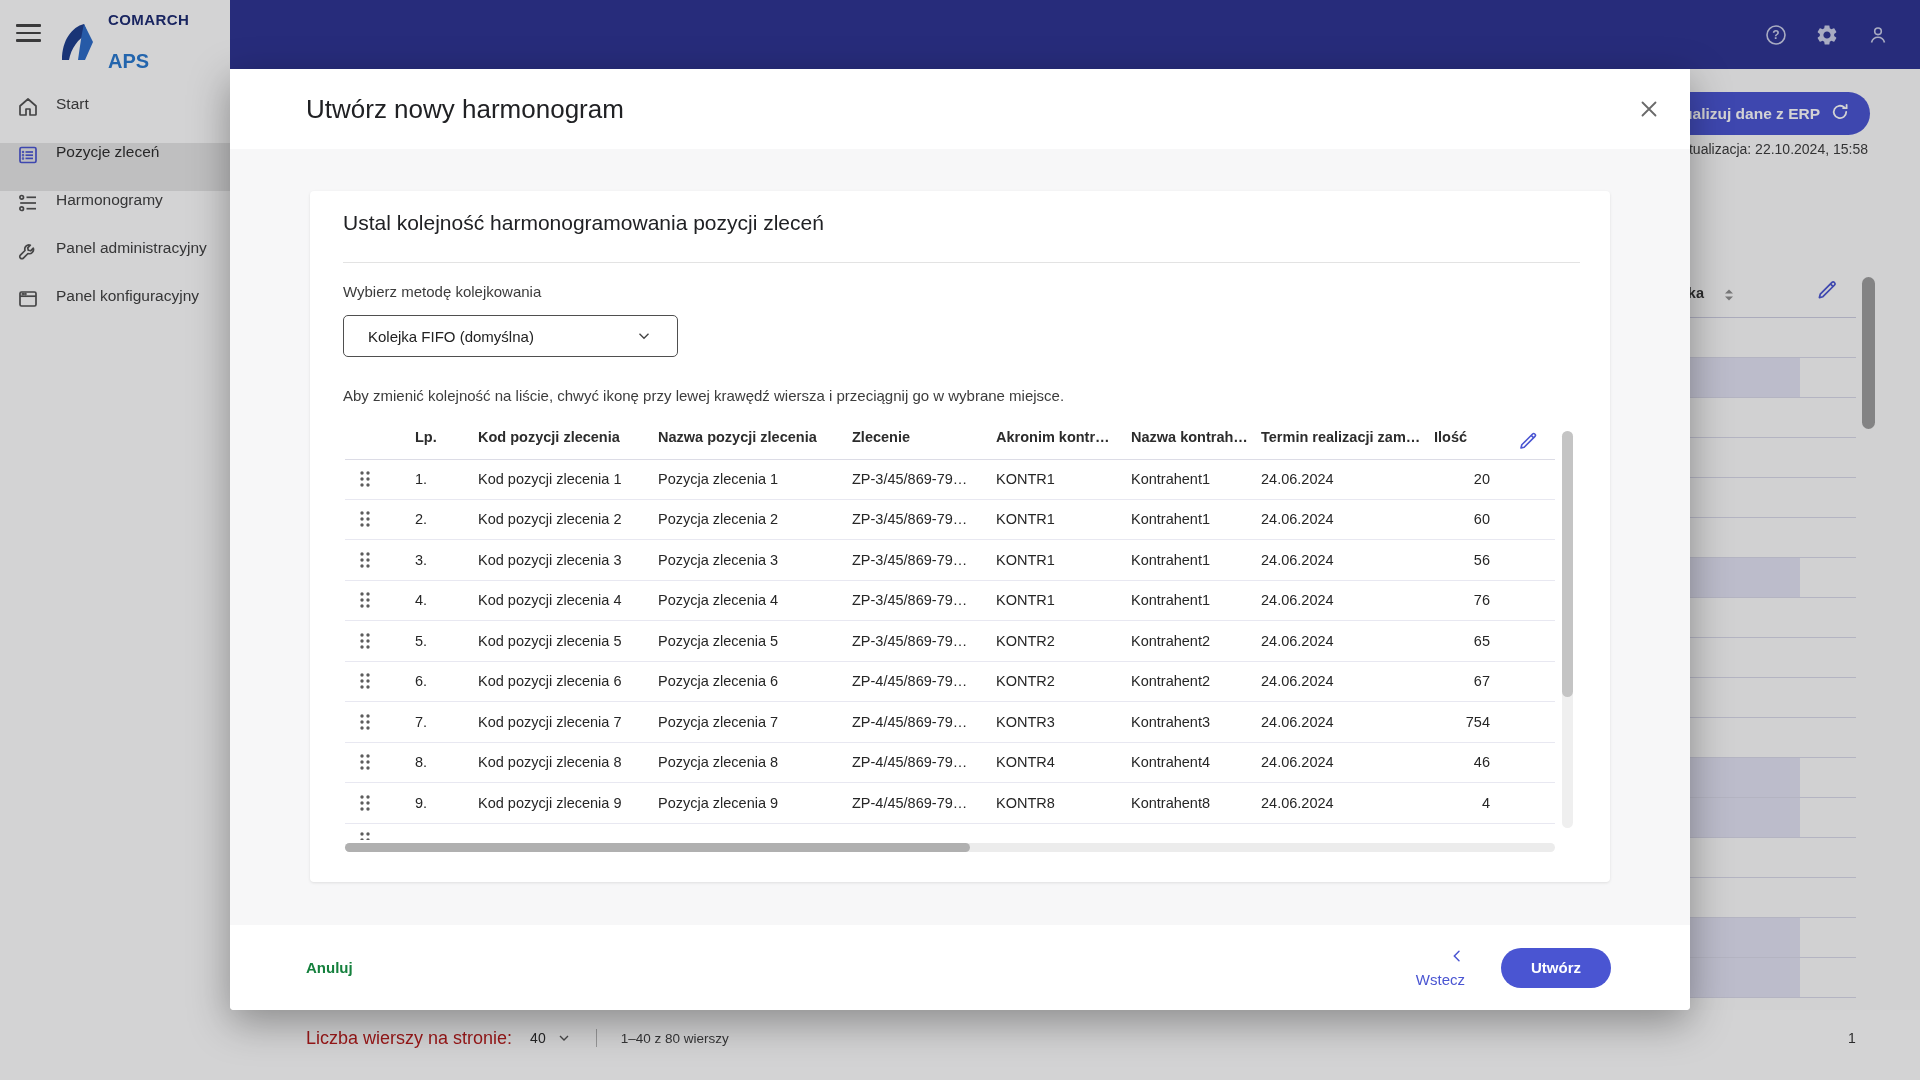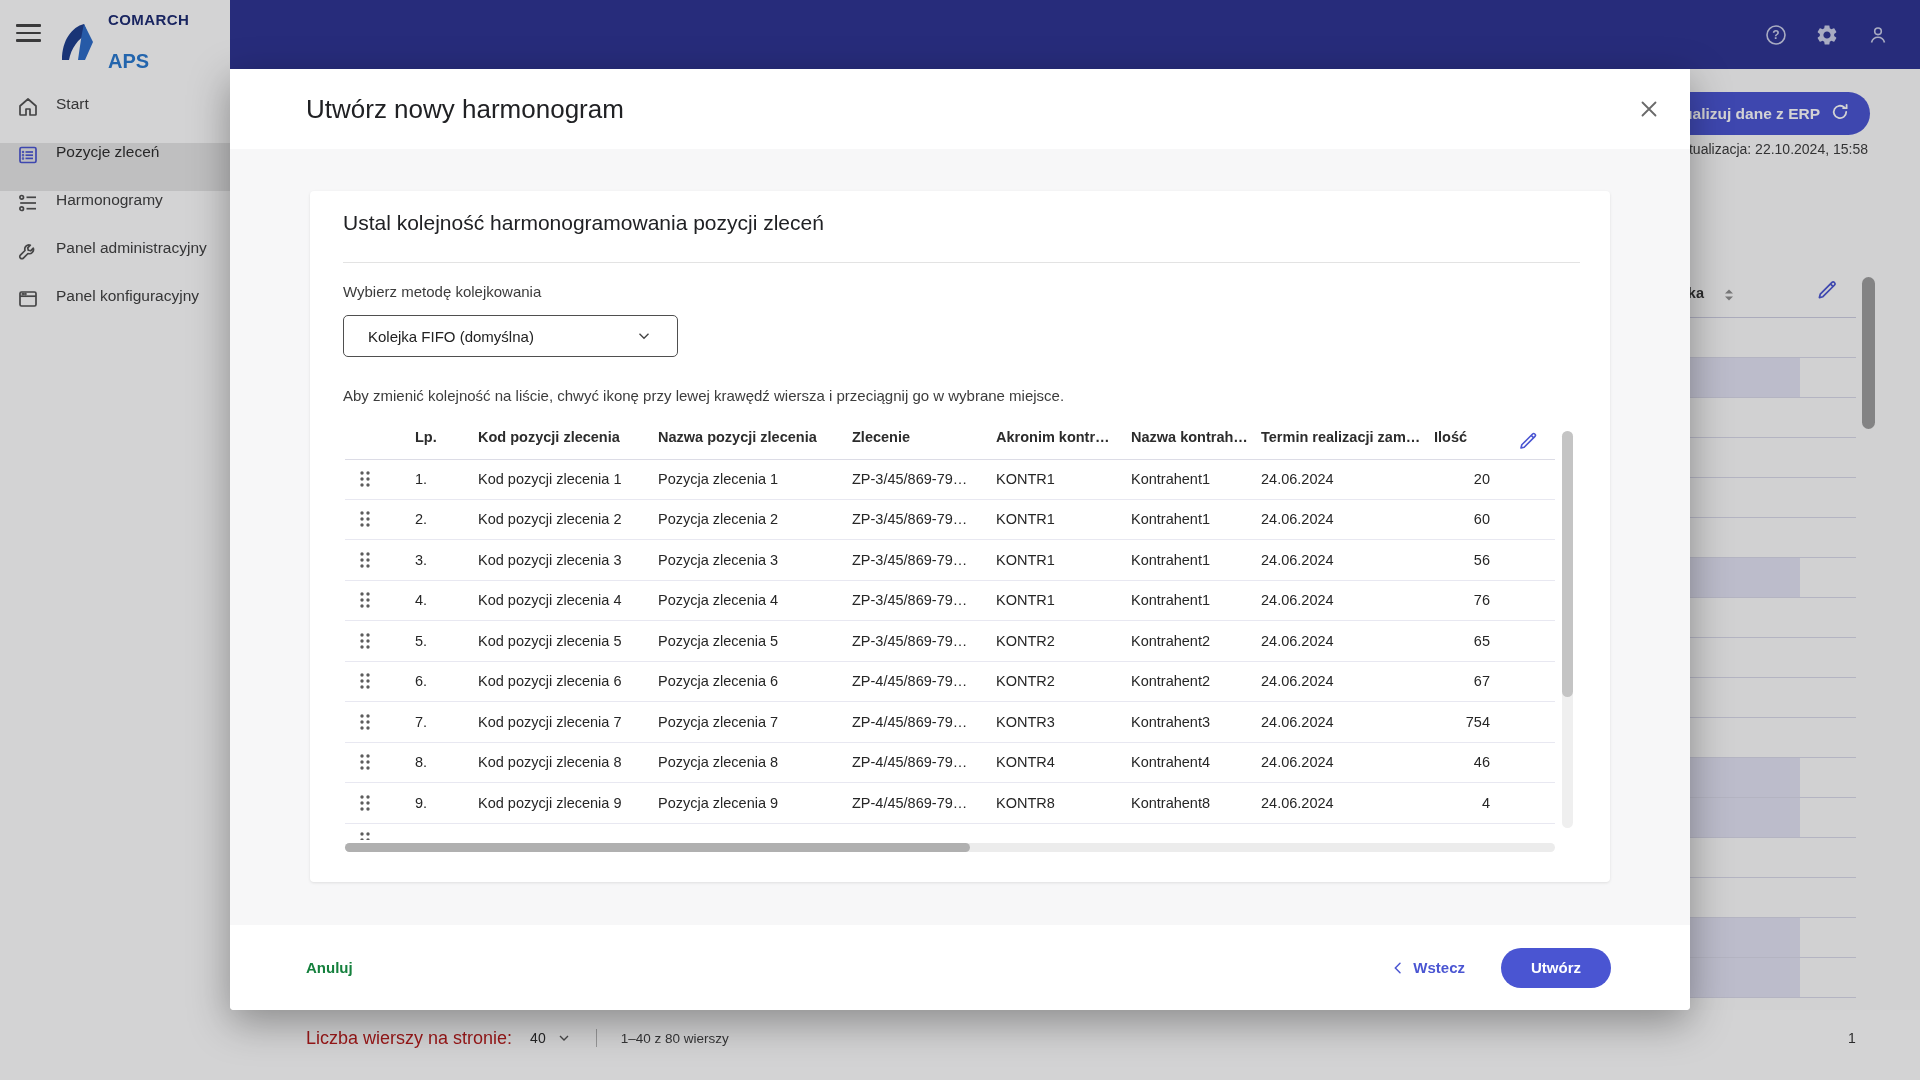--- a/index.html
+++ b/index.html
@@ -50,21 +50,21 @@
   
   .modal{position:absolute;left:230px;top:69px;width:1460px;height:941px;z-index:10;
     background:#f7f7f8;box-shadow:0 12px 40px rgba(0,0,0,0.35);border-radius:0 0 4px 4px;}
   .modal-header{position:absolute;top:0;left:0;right:0;height:80px;background:#fff;}
   .modal-title{position:absolute;left:76px;top:0;line-height:80px;font-size:26px;color:#202124;text-align:center;}
   .modal-close{position:absolute;right:28px;top:27px;width:26px;height:26px;cursor:pointer;display:flex;}
   .modal-footer{position:absolute;left:0;bottom:0;height:85px;width:100%;background:#fff;
     display:flex;align-items:center;border-radius:0 0 4px 4px;}
   .btn-cancel{margin-left:76px;color:#15803d;font-size:15px;font-weight:bold;cursor:pointer;}
   .footer-right{margin-left:auto;margin-right:79px;display:flex;align-items:center;gap:36px;}
-  .btn-back{color:#4a55d2;font-size:15px;font-weight:bold;display:flex;align-items:flex-end;gap:7px;cursor:pointer;}
+  .btn-back{color:#4a55d2;font-size:15px;font-weight:normal;display:flex;align-items:flex-end;gap:7px;cursor:pointer;flex-direction:column;}
   .btn-create{height:40px;padding:0 30px;border-radius:20px;background:#4a55d2;color:#fff;
     font-size:15px;font-weight:bold;display:flex;align-items:center;cursor:pointer;border:none;}
   
   .card{position:absolute;left:80px;top:122px;width:1300px;height:691px;background:#fff;
     border-radius:4px;box-shadow:0 1px 3px rgba(0,0,0,0.10);}
   .card-title{position:absolute;left:33px;top:20px;font-size:21px;color:#202124;}
   .card-divider{position:absolute;left:33px;right:30px;top:71px;height:1px;background:#e3e3e3;}
   .method-label{position:absolute;left:33px;top:92px;font-size:15px;color:#3c3c3c;text-align:center;}
   .select{position:absolute;left:33px;top:124px;width:335px;height:42px;border:1px solid #4f4f4f;
     border-radius:5px;box-sizing:border-box;display:flex;align-items:center;padding:0 24px;

